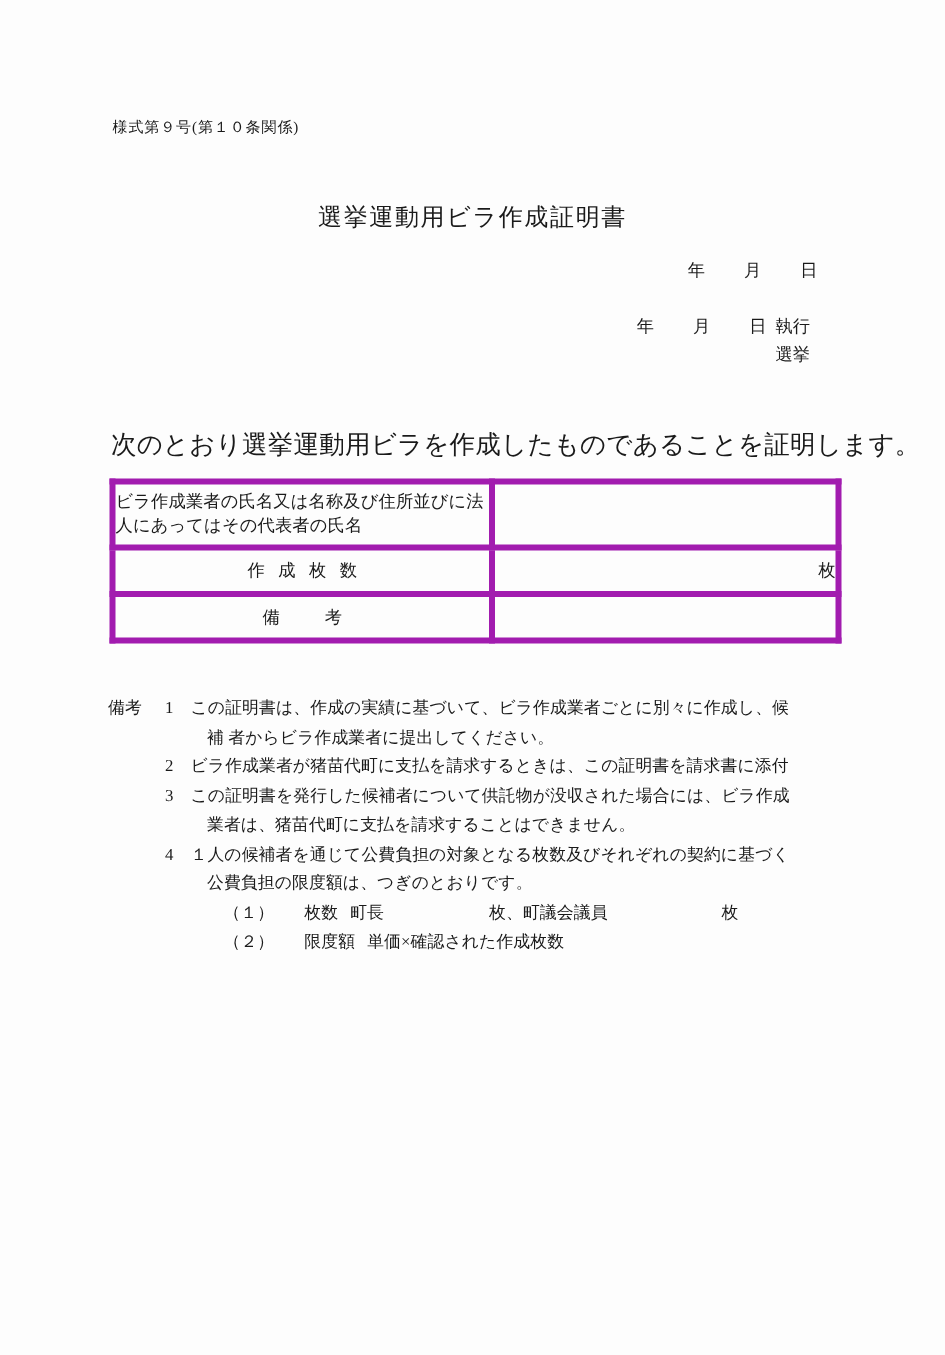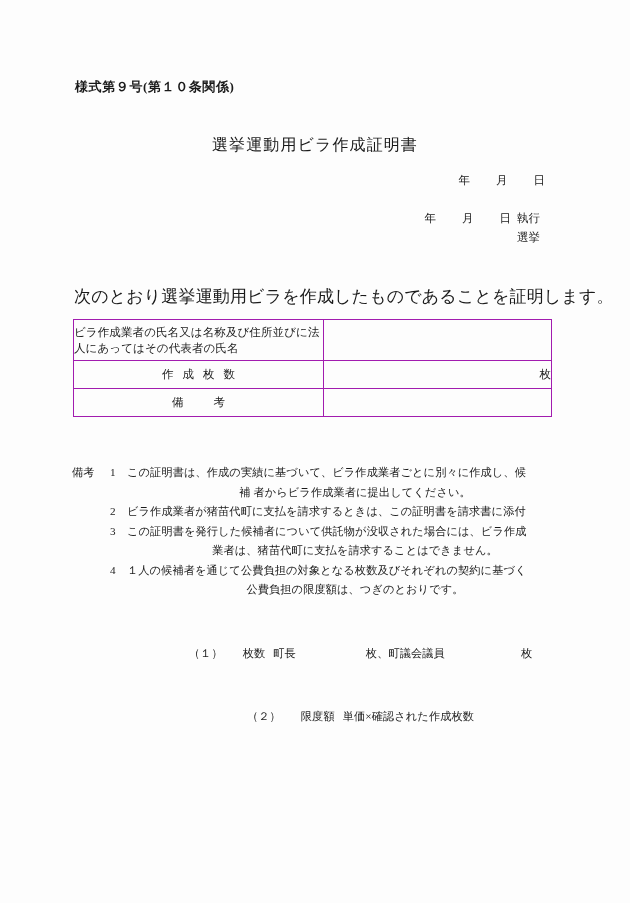--- a/index.html
+++ b/index.html
@@ -20,24 +20,23 @@
   .page {
     position: absolute;
     inset: 0;
   }
 
   
   .form-number {
     position: absolute;
     left: 75px;
     top: 78px;
-    font-size: 13px;
+    font-size: 10px;
     letter-spacing: 0.6px;
     white-space: nowrap;
-    font-weight: bold;
   }
 
   
   .doc-title {
     position: absolute;
     left: 0;
     right: 0;
     top: 135px;
     text-align: center;
     font-size: 16px;
@@ -102,21 +101,21 @@
   
   .form-table {
     position: absolute;
     left: 73px;
     top: 319px;
     width: 476px;
     border-collapse: collapse;
     table-layout: fixed;
   }
   .form-table td {
-    border: 1px solid #a21caf;
+    border: 4px solid #a21caf;
     font-size: 11.5px;
     padding: 0;
     vertical-align: middle;
   }
   .col-label {
     width: 249px;
   }
   .col-value {
     width: 227px;
   }
@@ -184,32 +183,30 @@
     left: 38px;
     top: 0;
   }
   .note-body {
     display: block;
     text-indent: 0;
   }
   .note-body .cont {
     display: block;
     padding-left: 11px;
-    text-align: center;
   }
   .sub-list {
     margin: 0;
     padding: 0;
     list-style: none;
   }
   .sub-item {
     position: relative;
     padding-left: 11px;
     white-space: nowrap;
-    margin-top: 44px;
   }
   .sub-item .sp-a {
     display: inline-block;
     width: 20px;
   }
   .sub-item .sp-b {
     display: inline-block;
     width: 8px;
   }
   .sub-item .sp-c {

